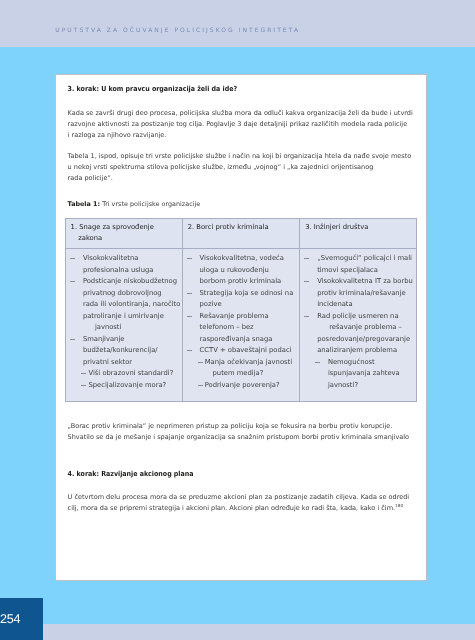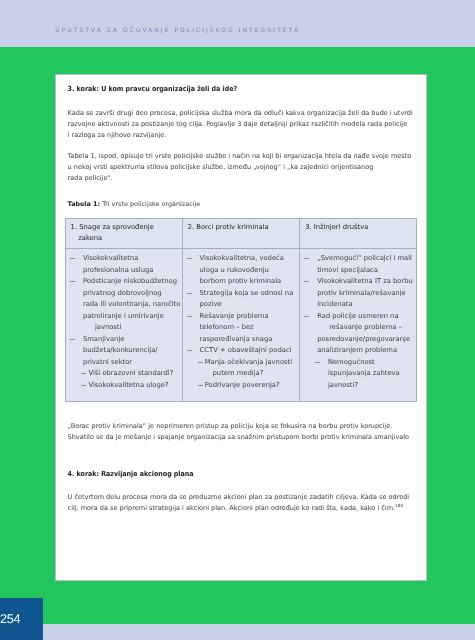--- a/index.html
+++ b/index.html
@@ -4,21 +4,21 @@
 <title>Uputstva za očuvanje policijskog integriteta</title>
 <style>
   html,body{margin:0;padding:0;}
   body{
     width:475px;height:640px;overflow:hidden;
     background:#ffffff;
     font-family:"DejaVu Sans", sans-serif;
     -webkit-font-smoothing:antialiased;
     text-rendering:geometricPrecision;
   }
-  .page{position:relative;width:475px;height:640px;background:#22c55e;overflow:hidden;}
+  .page{position:relative;width:475px;height:640px;background:#7dd3fc;overflow:hidden;}
 
   
   .header-band{
     position:absolute;left:0;top:0;width:475px;height:47px;
     background:#c8d1e6;
   }
   .header-title{
     position:absolute;left:55.3px;top:26.8px;
     font-size:6.0px;letter-spacing:2.03px;
     color:#7a89b7;
@@ -116,21 +116,21 @@
         <div class="cl" style="left: 17.5px; top: 81.86px;">rada ili volontiranja, naročito</div>
         <div class="cl" style="left: 17.5px; top: 93.4px;">patroliranje i umirivanje</div>
         <div class="cl" style="left: 17.5px; top: 104.94px; padding-left: 12px;">javnosti</div>
         <div class="dash" style="left: 4.5px; top: 120.48px; width: 5.2px;"></div>
         <div class="cl" style="left: 17.5px; top: 116.48px;">Smanjivanje</div>
         <div class="cl" style="left: 17.5px; top: 128.02px;">budžeta/konkurencija/</div>
         <div class="cl" style="left: 17.5px; top: 139.56px;">privatni sektor</div>
         <div class="dash" style="left: 15.6px; top: 155.1px; width: 5px;"></div>
         <div class="cl" style="left: 23.1px; top: 151.1px;">Viši obrazovni standardi?</div>
         <div class="dash" style="left: 15.6px; top: 166.64px; width: 5px;"></div>
-        <div class="cl" style="left: 23.1px; top: 162.64px;">Visokokvalitetna uloge?</div>
+        <div class="cl" style="left: 23.1px; top: 162.64px;">Specijalizovanje mora?</div>
         <div class="dash" style="left: 121.4px; top: 39.7px; width: 5.2px;"></div>
         <div class="cl" style="left: 134.2px; top: 35.7px;">Visokokvalitetna, vodeća</div>
         <div class="cl" style="left: 134.2px; top: 47.24px;">uloga u rukovođenju</div>
         <div class="cl" style="left: 134.2px; top: 58.78px;">borbom protiv kriminala</div>
         <div class="dash" style="left: 121.4px; top: 74.32px; width: 5.2px;"></div>
         <div class="cl" style="left: 134.2px; top: 70.32px;">Strategija koja se odnosi na</div>
         <div class="cl" style="left: 134.2px; top: 81.86px;">pozive</div>
         <div class="dash" style="left: 121.4px; top: 97.4px; width: 5.2px;"></div>
         <div class="cl" style="left: 134.2px; top: 93.4px;">Rešavanje problema</div>
         <div class="cl" style="left: 134.2px; top: 104.94px;">telefonom – bez</div>

